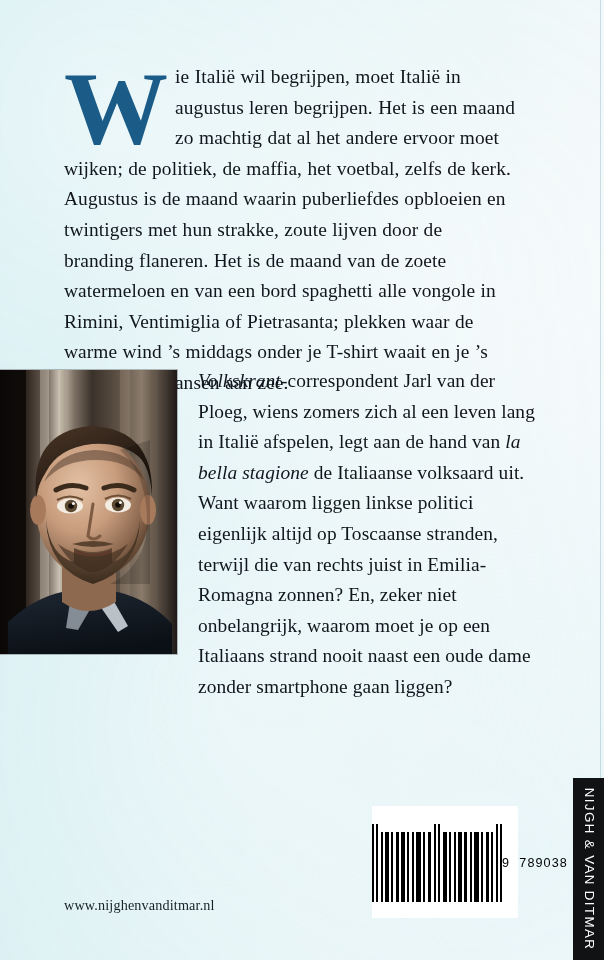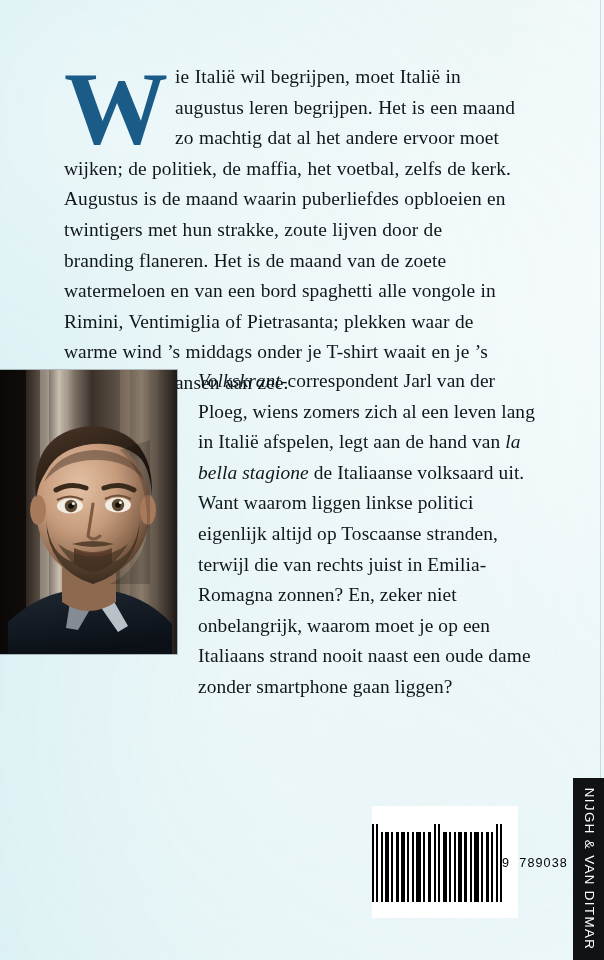--- a/index.html
+++ b/index.html
@@ -290,20 +290,21 @@
 
       <rect x="0" y="0" width="177" height="284" fill="url(#vig)" opacity="0"></rect>
     </svg>
   </div>
 
   <div class="mid-block">
     <p class="mid-text"><em>Volkskrant</em><span>-correspondent Jarl van der Ploeg, wiens zomers zich al een leven lang in Italië afspelen, legt aan de hand van </span><em>la bella stagione</em><span> de Italiaanse volksaard uit. Want waarom liggen linkse politici eigenlijk altijd op Toscaanse stranden, terwijl die van rechts juist in Emilia-Romagna zonnen? En, zeker niet onbelangrijk, waarom moet je op een Italiaans strand nooit naast een oude dame zonder smartphone gaan liggen?</span></p>
   </div>
 
 
+  <div class="website">www.nijghenvanditmar.nl</div>
 
   <div class="barcode-panel">
     <div class="barcode-bars">
       <i class="guard" style="width:2px"></i>
         <i style="width:2px;background:#fff"></i>
         <i class="guard" style="width:2px"></i>
       <i style="width:3px;background:#fff"></i>
       <i style="width:2px"></i>
         <i style="width:2px;background:#fff"></i>
         <i style="width:4px"></i>

